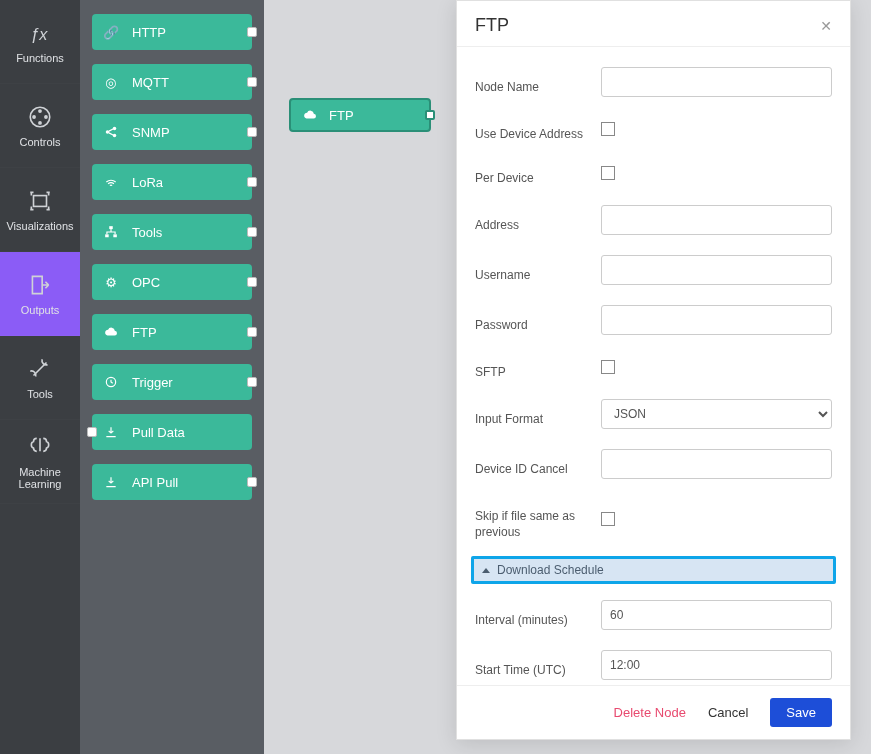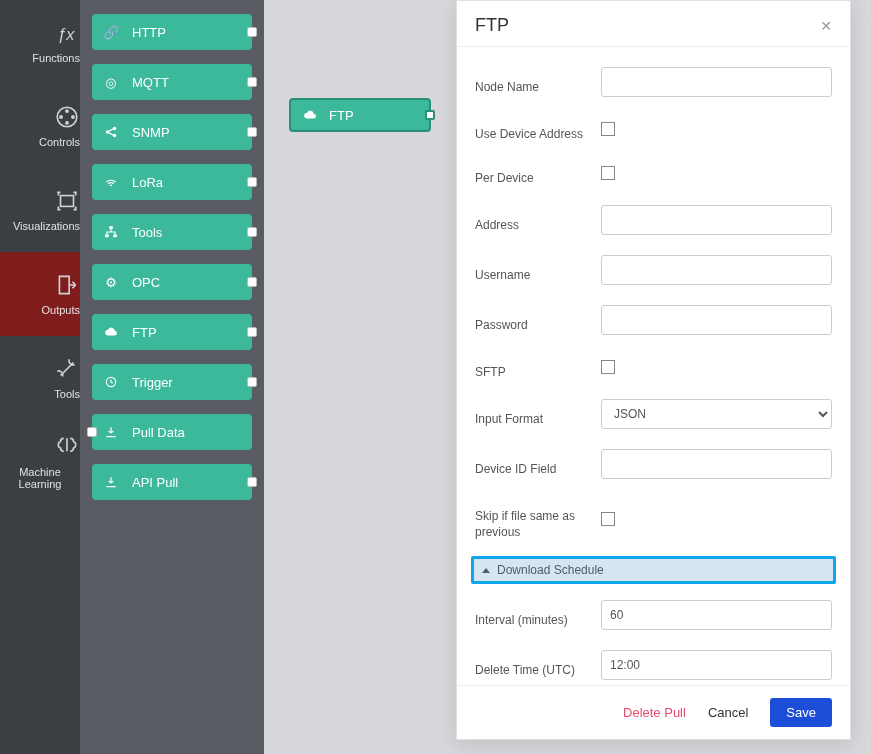--- a/index.html
+++ b/index.html
@@ -18,31 +18,31 @@
     position: absolute;
     left: 0; top: 0; bottom: 0;
     width: 80px;
     background: #3b3e42;
     display: flex;
     flex-direction: column;
   }
   .rail-item {
     display: flex;
     flex-direction: column;
-    align-items: flex-end;
+    align-items: center;
     justify-content: center;
     height: 84px;
     color: #cfd2d6;
     cursor: pointer;
     gap: 6px;
     font-size: 11px;
     border-bottom: 1px solid rgba(255,255,255,0.02);
   }
   .rail-item.active {
-    background: #7f1d1d;
+    background: #8b5cf6;
     position: relative;
   }
   .rail-item svg { width: 26px; height: 26px; }
   .rail-item span.label { color: #e0e2e5; }
 
   
   .palette {
     position: absolute;
     left: 80px; top: 0; bottom: 0;
     width: 184px;
@@ -373,45 +373,45 @@
       <label>SFTP</label>
       <span class="checkbox"></span>
     </div>
     <div class="form-row tall">
       <label>Input Format</label>
       <select>
         <option>JSON</option>
       </select>
     </div>
     <div class="form-row tall">
-      <label>Device ID Field</label>
+      <label>Device ID Cancel</label>
       <input type="text" value="" style="">
     </div>
     <div class="form-row">
       <label>Skip if file same as previous</label>
       <span class="checkbox"></span>
     </div>
 
     <div class="section-header">
       <span class="tri"></span>
       <span>Download Schedule</span>
     </div>
     <div class="form-row tall">
       <label>Interval (minutes)</label>
       <input type="text" value="60" style="">
     </div>
     <div class="form-row tall">
-      <label>Delete Time (UTC)</label>
+      <label>Start Time (UTC)</label>
       <input type="text" value="12:00" style="">
     </div>
 
     <div class="section-header">
       
       
     </div>
 
   </div>
   <div class="panel-footer">
-    <span class="btn-delete">Delete Pull</span>
+    <span class="btn-delete">Delete Node</span>
     <span class="btn-cancel">Cancel</span>
     <button class="btn-save">Save</button>
   </div>
 </div>
 
 </body></html>

